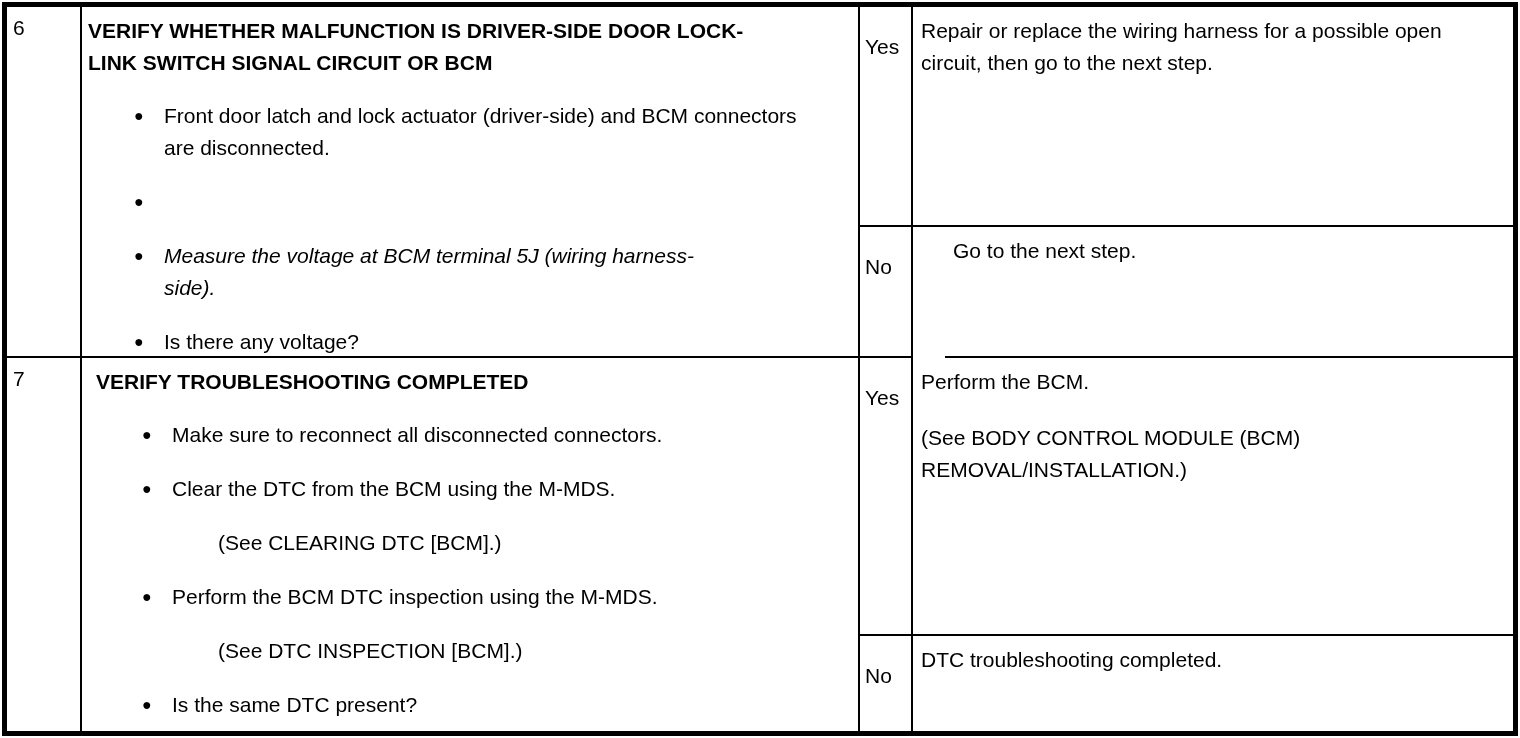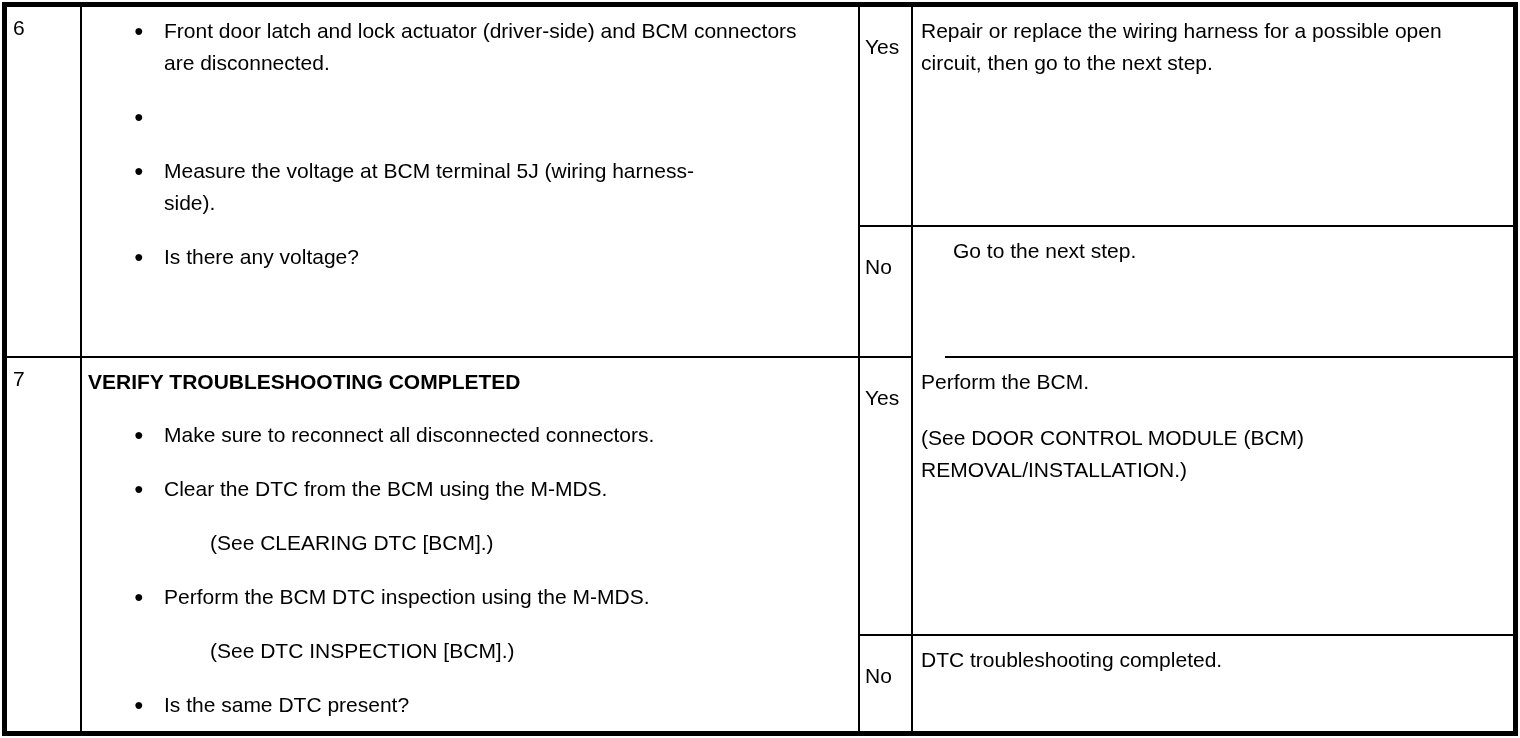--- a/index.html
+++ b/index.html
@@ -36,21 +36,21 @@
   .b-b { border-bottom: 2px solid #000000; }
 
   
   .step6   { grid-column: 1; grid-row: 1 / span 2; }
   .action6 { grid-column: 2; grid-row: 1 / span 2; }
   .flag6y  { grid-column: 3; grid-row: 1; }
   .res6y   { grid-column: 4; grid-row: 1; }
   .flag6n  { grid-column: 3; grid-row: 2; }
   .res6n   { grid-column: 4; grid-row: 2; margin-left: 32px; }
   .step7   { grid-column: 1; grid-row: 3 / span 2; }
-  .action7 { grid-column: 2; grid-row: 3 / span 2; }
+  .action7 { grid-column: 2; grid-row: 3 / span 2; margin-left: 8px; }
   .flag7y  { grid-column: 3; grid-row: 3; }
   .res7y   { grid-column: 4; grid-row: 3; }
   .flag7n  { grid-column: 3; grid-row: 4; }
   .res7n   { grid-column: 4; grid-row: 4; }
 
   .step-cell {
     padding: 5px 4px 0 6px;
   }
   .action-cell {
     padding: 8px 0 0 6px;
@@ -82,34 +82,35 @@
     padding: 24px 0 0 5px;
   }
   .result-cell {
     padding: 8px 8px 0 8px;
   }
   .result-cell p {
     margin: 0 0 24px 0;
     max-width: 580px;
   }
   .w640 { max-width: 640px; }
-  .w560 { max-width: 560px; }
+  .w560 { max-width: 560px; font-style: italic; }
   .p-see { max-width: 430px; }
 </style>
 </head>
 <body>
 
 <div class="sheet">
   <div class="ts-table">
 
     <div class="cell step-cell step6 b-r b-b">
       <span>6</span>
     </div>
 
     <div class="cell action-cell action6 b-r b-b">
+      <div class="action-title">VERIFY WHETHER MALFUNCTION IS DRIVER-SIDE DOOR LOCK-LINK SWITCH SIGNAL CIRCUIT OR BCM</div>
       <ul class="item-list">
         <li class="item">
           <span class="bullet-glyph">●</span>
           <span class="w640">Front door latch and lock actuator (driver-side) and BCM connectors are disconnected.</span>
         </li>
         <li class="item">
           <span class="bullet-glyph">●</span>
         </li>
         <li class="item">
           <span class="bullet-glyph">●</span>
@@ -162,21 +163,21 @@
           <span>Is the same DTC present?</span>
         </li>
       </ul>
     </div>
 
     <div class="cell flag-cell flag7y b-r b-b">
       <span>Yes</span>
     </div>
     <div class="cell result-cell res7y b-b">
       <p>Perform the BCM.</p>
-      <p class="p-see">(See DOOR CONTROL MODULE (BCM) REMOVAL/INSTALLATION.)</p>
+      <p class="p-see">(See BODY CONTROL MODULE (BCM) REMOVAL/INSTALLATION.)</p>
     </div>
 
     <div class="cell flag-cell flag7n b-r">
       <span>No</span>
     </div>
     <div class="cell result-cell res7n">
       <p>DTC troubleshooting completed.</p>
     </div>
 
   </div>

